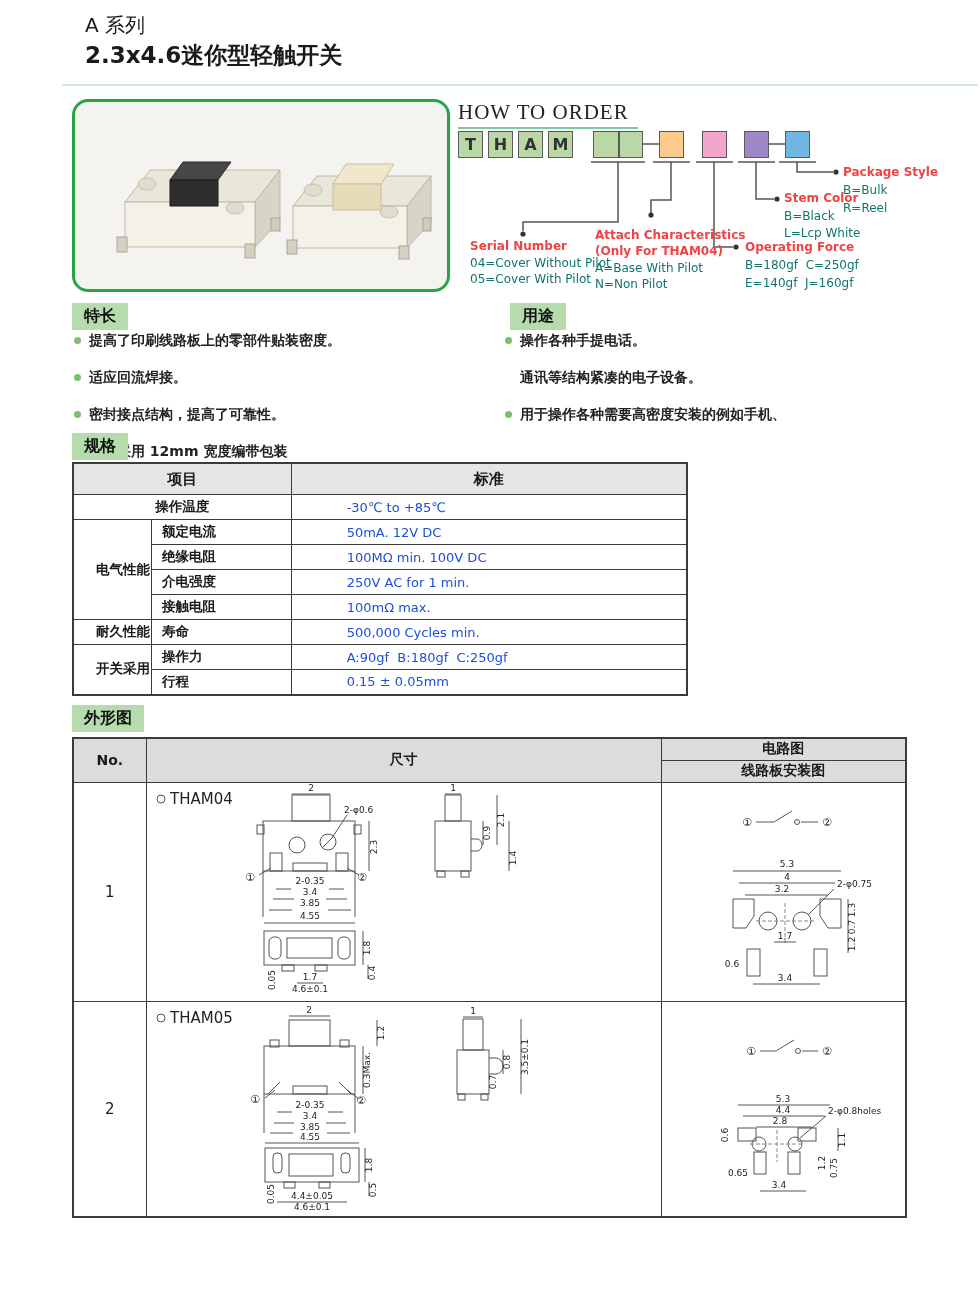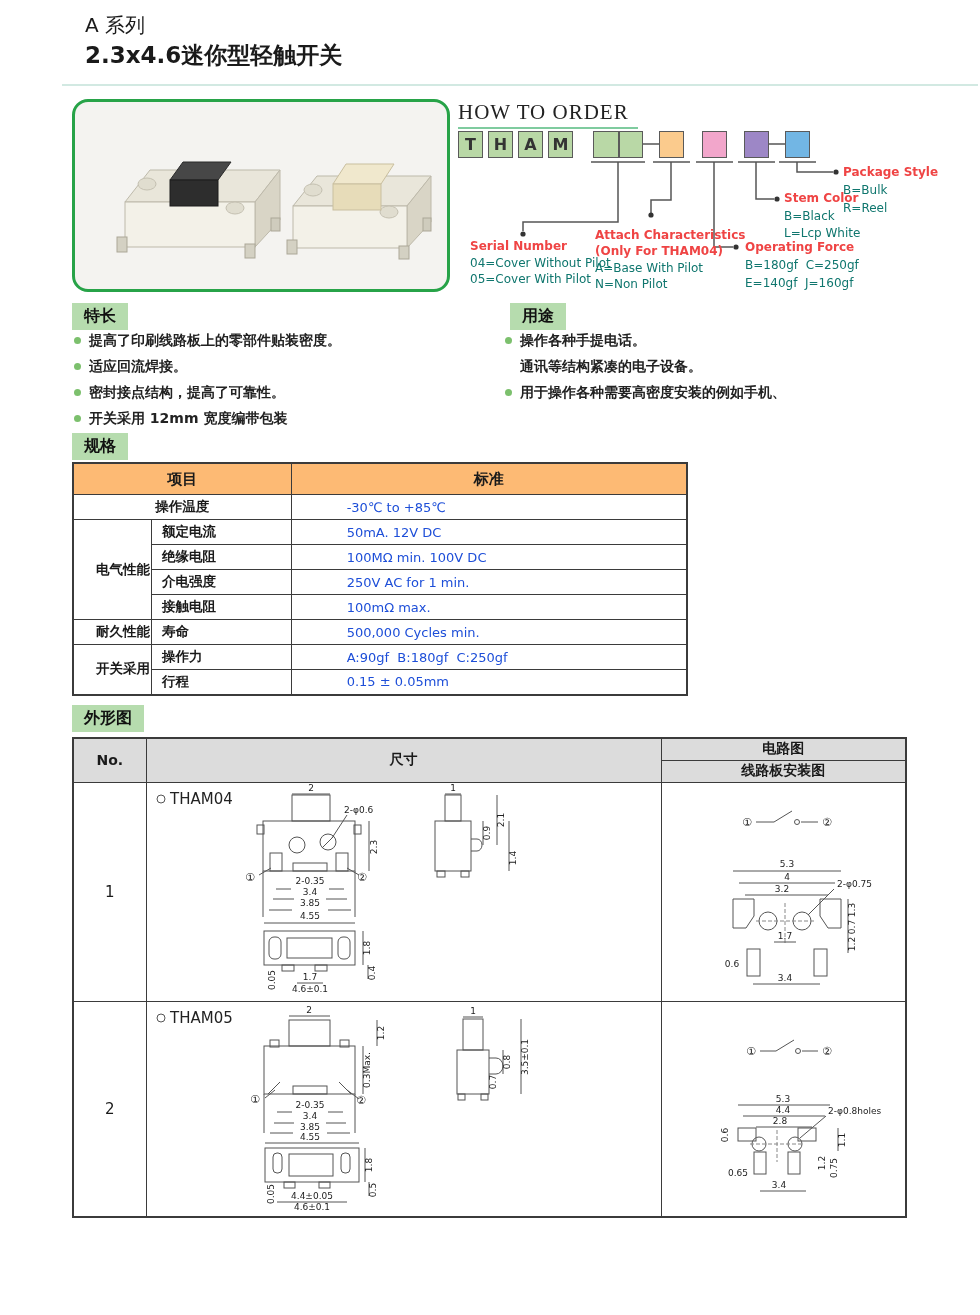--- a/index.html
+++ b/index.html
@@ -26,31 +26,31 @@
   .dbl-box{left:593px;top:131px;width:50px;height:27px;border:1.5px solid #5a5a5a;box-sizing:border-box;
            background:#b9d8a6;}
   .dbl-box .mid{position:absolute;left:50%;top:0;width:1.5px;height:100%;background:#5a5a5a;}
   .fld-label{font-size:12px;font-weight:bold;color:#ef4444;white-space:nowrap;}
   .fld-opt{font-size:12px;color:#0f766e;white-space:pre;}
 
   
   .chip{background:#b6dcae;padding:3px 12px;font-size:16px;font-weight:bold;color:#111;}
 
   
-  .blist{display:flex;flex-direction:column;gap:9px;font-size:14px;font-weight:600;color:#222;}
+  .blist{display:flex;flex-direction:column;gap:20px;font-size:14px;font-weight:600;color:#222;}
   .bitem{display:flex;align-items:flex-start;line-height:17px;}
   .dot{flex:0 0 auto;width:7px;height:7px;border-radius:50%;background:#7cc06d;margin:5px 8px 0 0;}
   .noBullet{padding-left:15px;}
 
   
   table{border-collapse:collapse;}
   .spec{left:72px;top:462px;width:616px;}
   .spec td{border:1px solid #3b3b3b;font-size:13px;}
   .spec{border:2px solid #3b3b3b;}
-  .spec .hd{background:#fdba74;font-size:15px;font-weight:bold;text-align:center;height:28px;}
+  .spec .hd{background:#e5e5e5;font-size:15px;font-weight:bold;text-align:center;height:28px;}
   .spec .grp{width:88px;text-align:right;font-weight:bold;font-size:13.5px;}
   .spec .itm{width:152px;padding-left:10px;font-weight:bold;font-size:13.5px;}
   .spec .ctr{text-align:center;font-weight:bold;font-size:13.5px;}
   .spec .val{width:376px;padding-left:55px;color:#1d4ed8;white-space:pre;}
   .spec tr{height:25px;}
 
   
   .otable{left:72px;top:737px;width:833px;table-layout:fixed;border:2px solid #3b3b3b;}
   .otable td{border:1px solid #3b3b3b;padding:0;vertical-align:top;}
   .otable .hd{background:#dcdcdc;font-size:14px;font-weight:bold;text-align:center;vertical-align:middle;}

